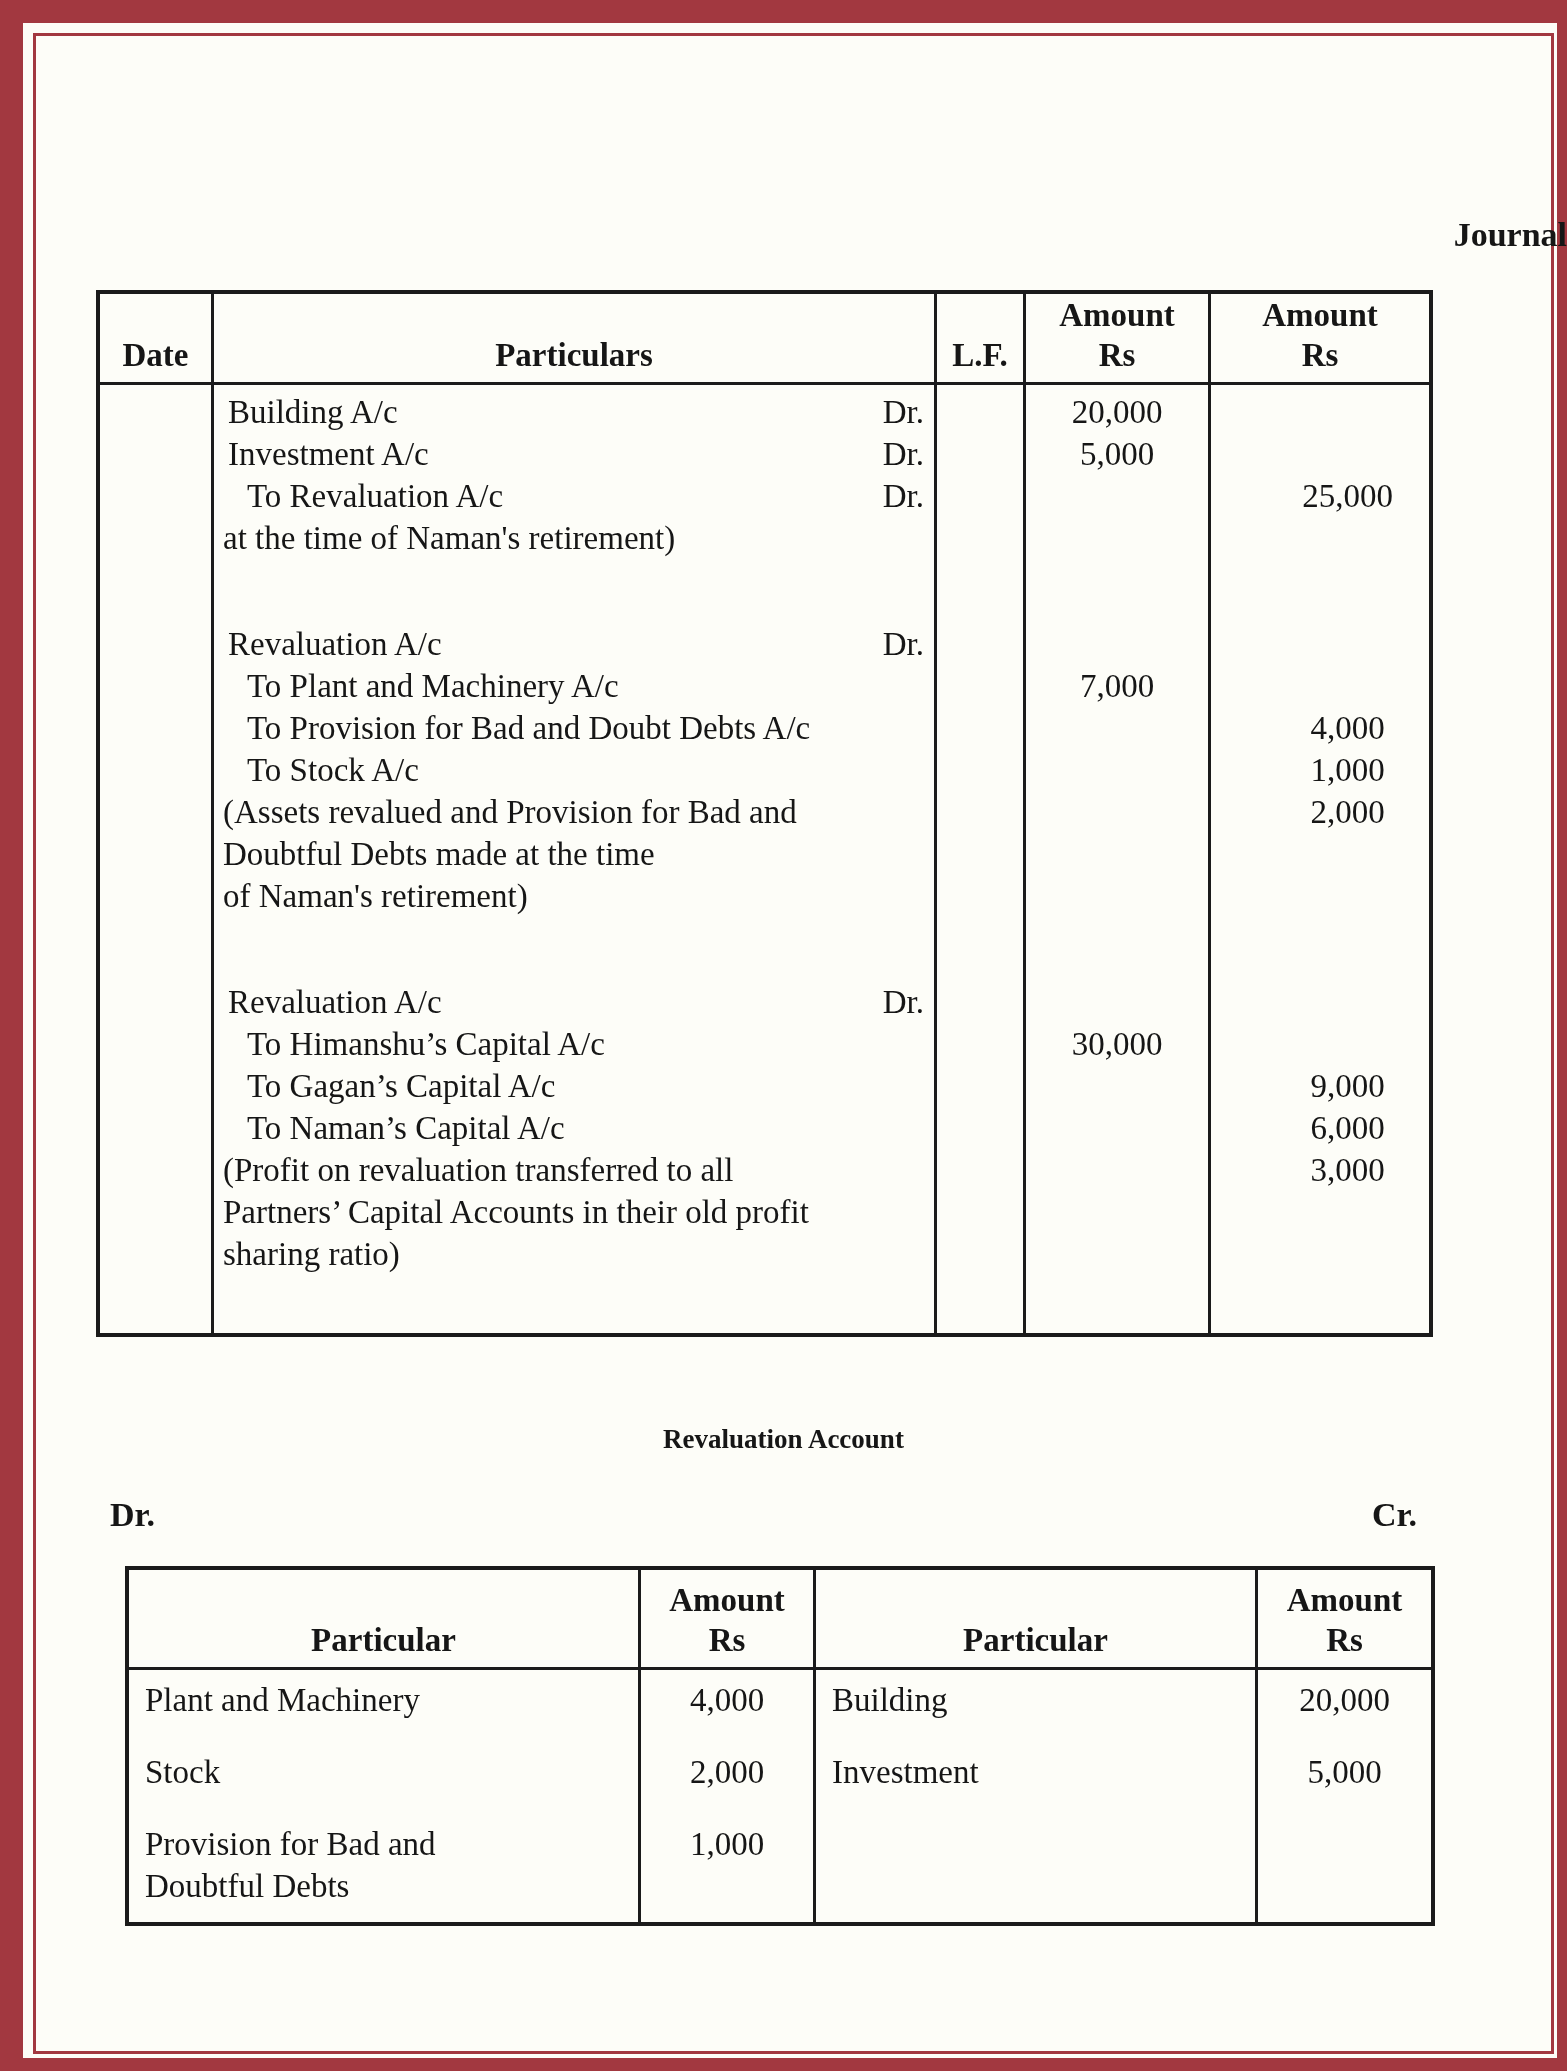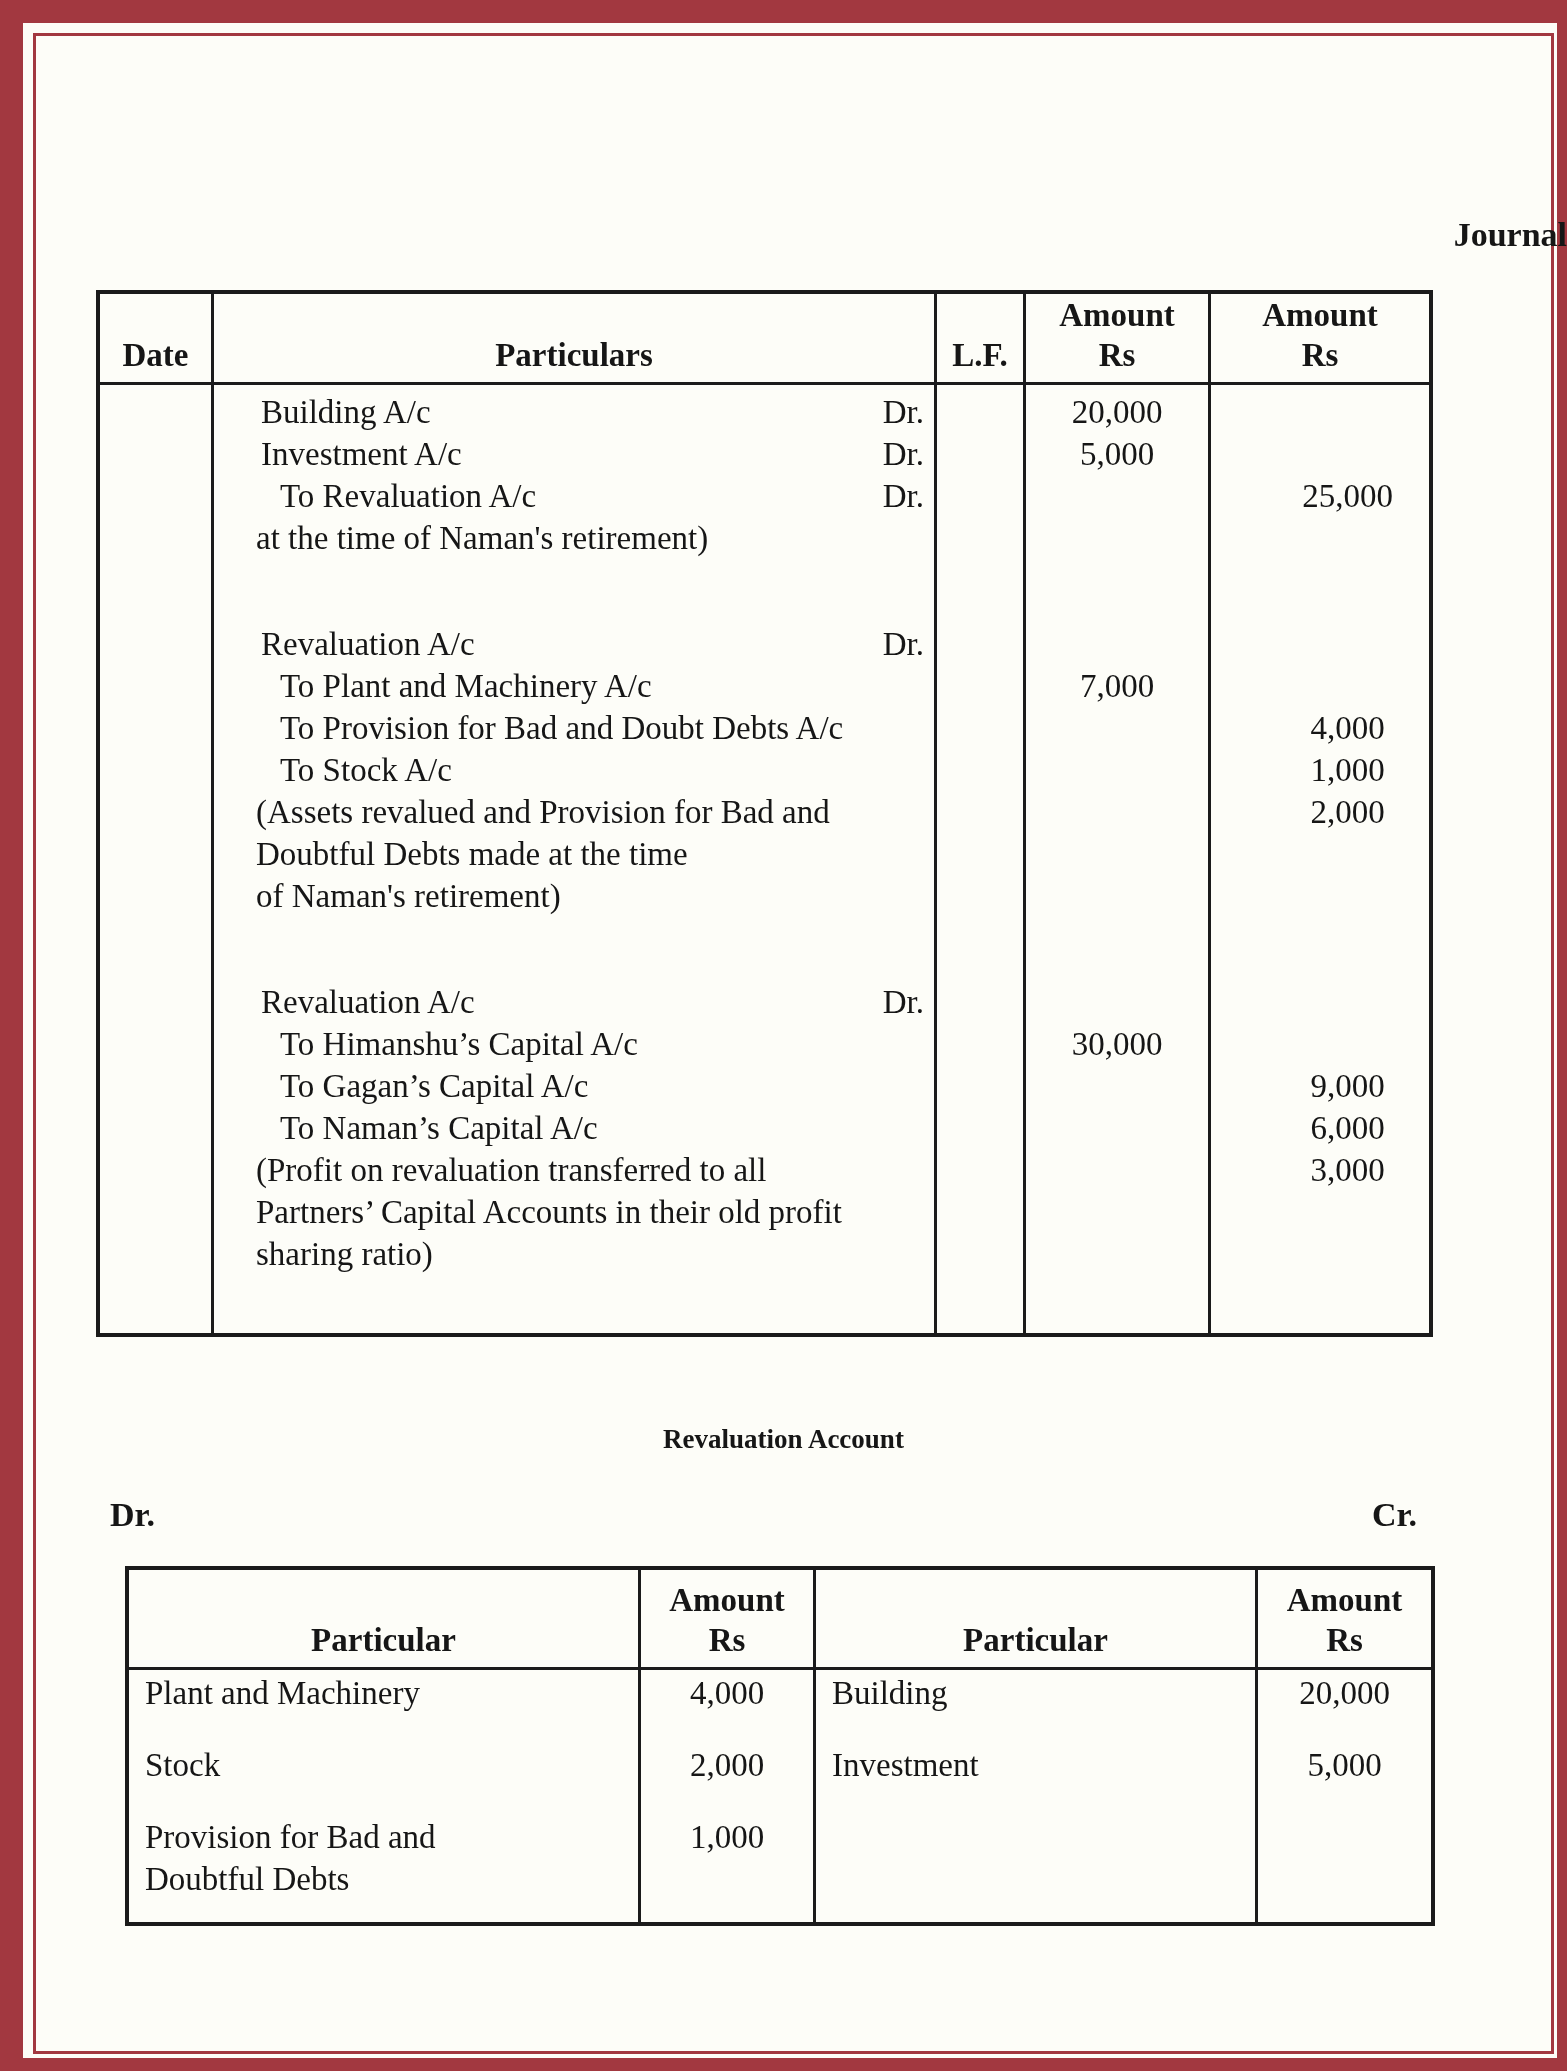--- a/index.html
+++ b/index.html
@@ -56,21 +56,21 @@
   .jbody{flex:1;}
   .jbody.jgrid{align-items:stretch;}
   .jcol{
     border-right:3px solid var(--line);box-sizing:border-box;
     padding-top:6px;overflow:hidden;
   }
   .jcol.last{border-right:none;}
   .line{height:42px;line-height:42px;font-size:33px;white-space:nowrap;}
   .spacer{height:64px;}
   .pline{display:flex;}
-  .ptext{display:inline-block;margin-left:33px;}
+  .ptext{display:inline-block;}
   .indent-account{padding-left:14px;}
   .indent-to{padding-left:33px;}
   .indent-narration{padding-left:9px;}
   .drlabel{margin-left:auto;padding-right:10px;}
   .amt{text-align:center;}
   .credit-amt{padding-left:55px;}
   
   .reval-heading{
     position:absolute;left:0;right:0;top:1424px;
     text-align:center;font-size:27px;font-weight:bold;
@@ -81,21 +81,21 @@
     position:absolute;left:125px;top:1566px;width:1310px;height:360px;
     border:4px solid var(--line);box-sizing:border-box;
     display:flex;flex-direction:column;
   }
   .rgrid{display:grid;grid-template-columns:512px 175px 442px 1fr;}
   .rheader{height:104px;border-bottom:3px solid var(--line);box-sizing:border-box;}
   .rcol{border-right:3px solid var(--line);box-sizing:border-box;overflow:hidden;}
   .rcol.last{border-right:none;}
   .rrow{
     font-size:33px;line-height:42px;box-sizing:border-box;
-    padding-top:2px;white-space:pre-line;
+    padding-top:9px;white-space:pre-line;
   }
   .rrow.txt{padding-left:16px;}
   .rrow.amt{text-align:center;white-space:nowrap;}
 </style>
 </head>
 <body>
 
 <div class="page">
   <div class="frame-outer"></div>
   <div class="frame-inner"></div>

